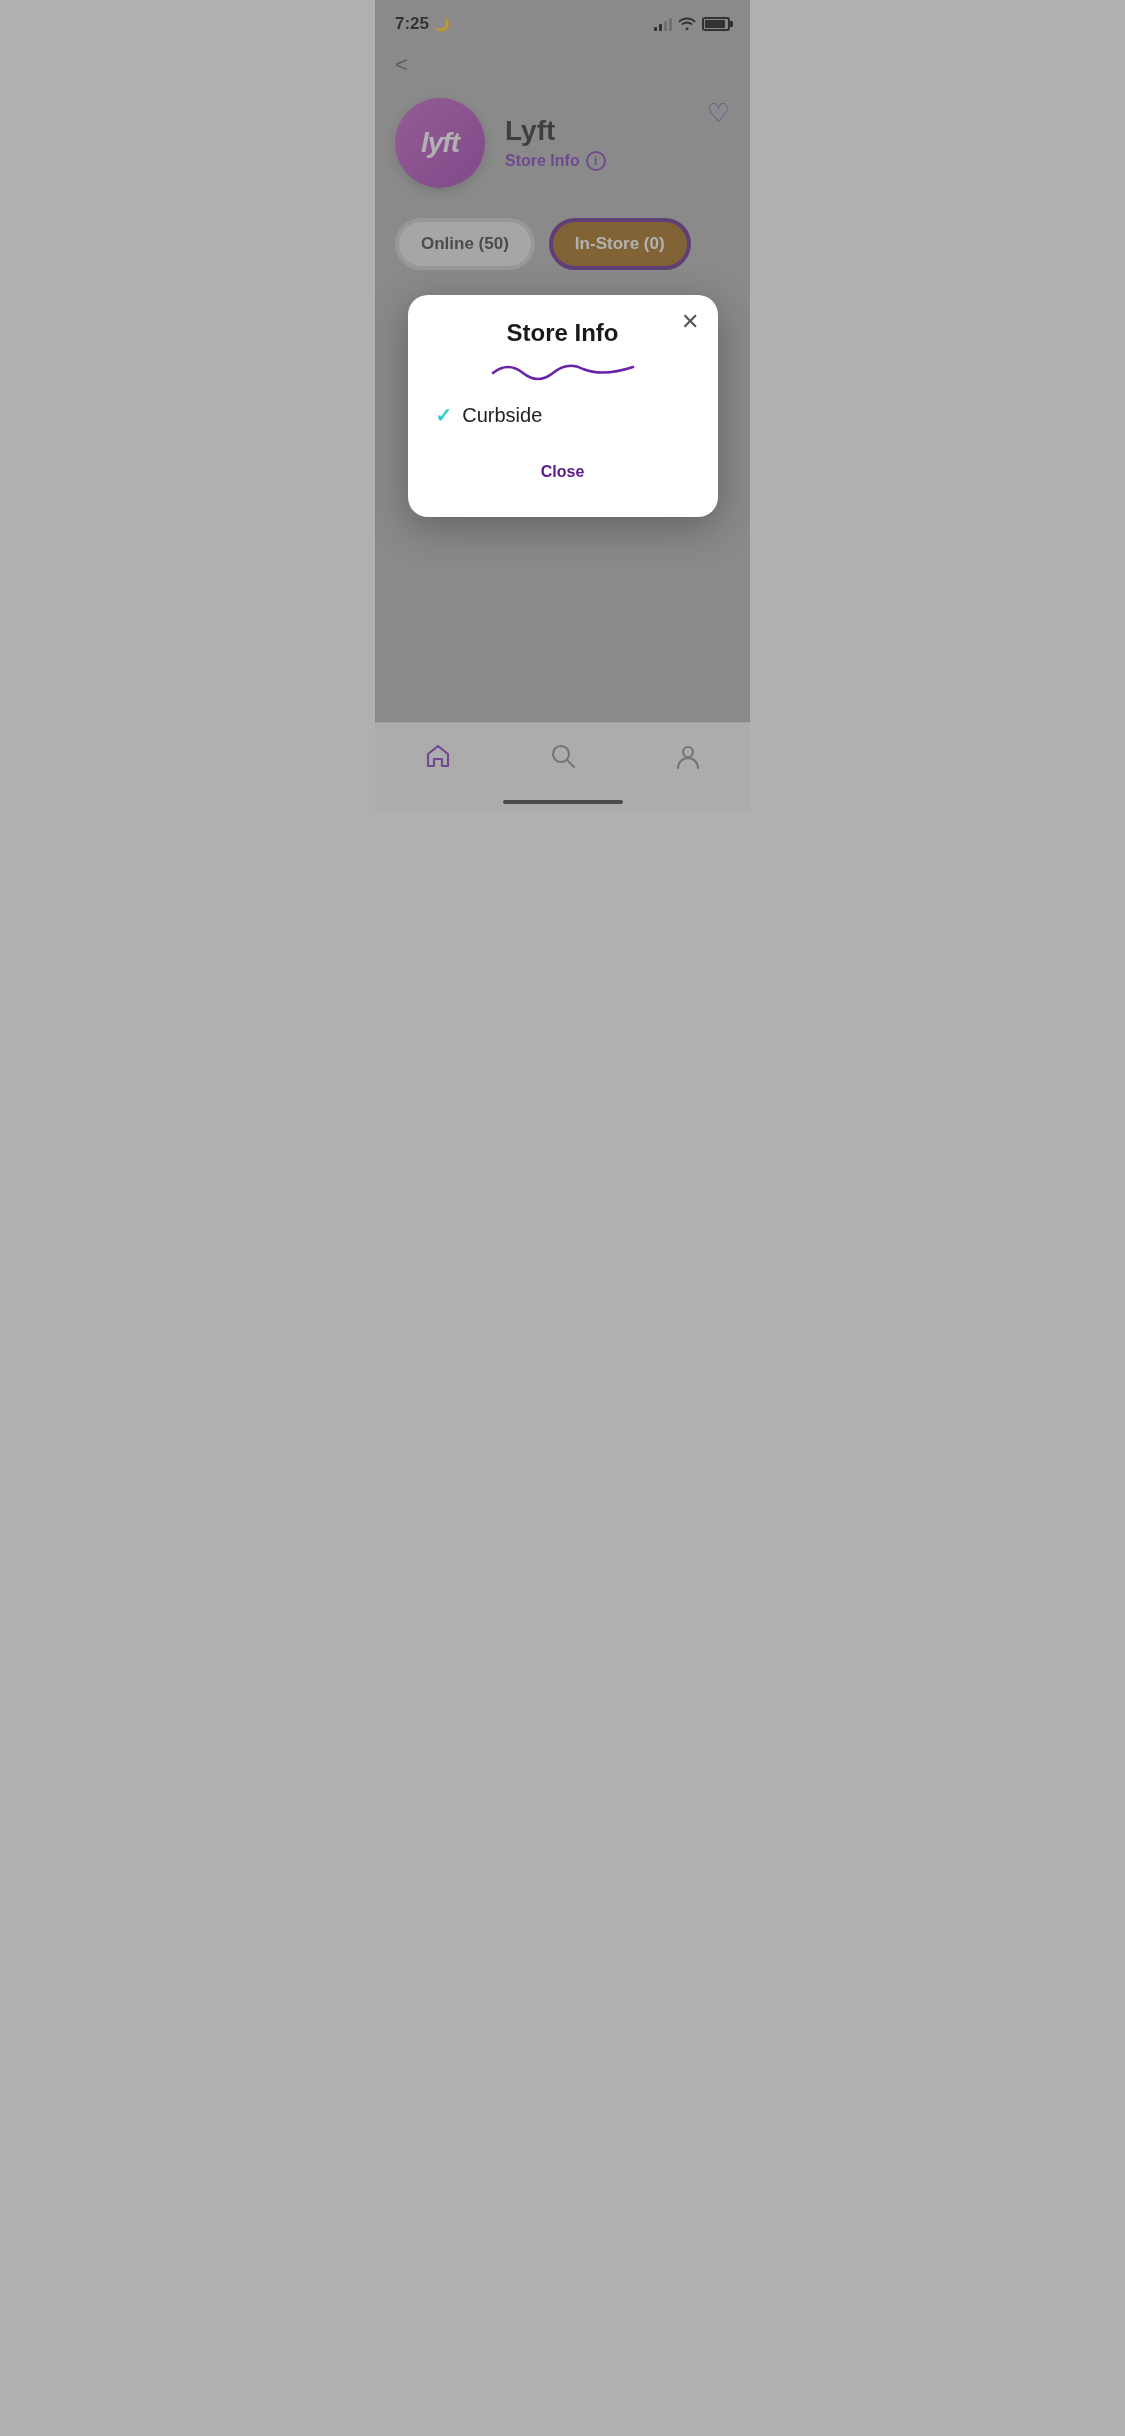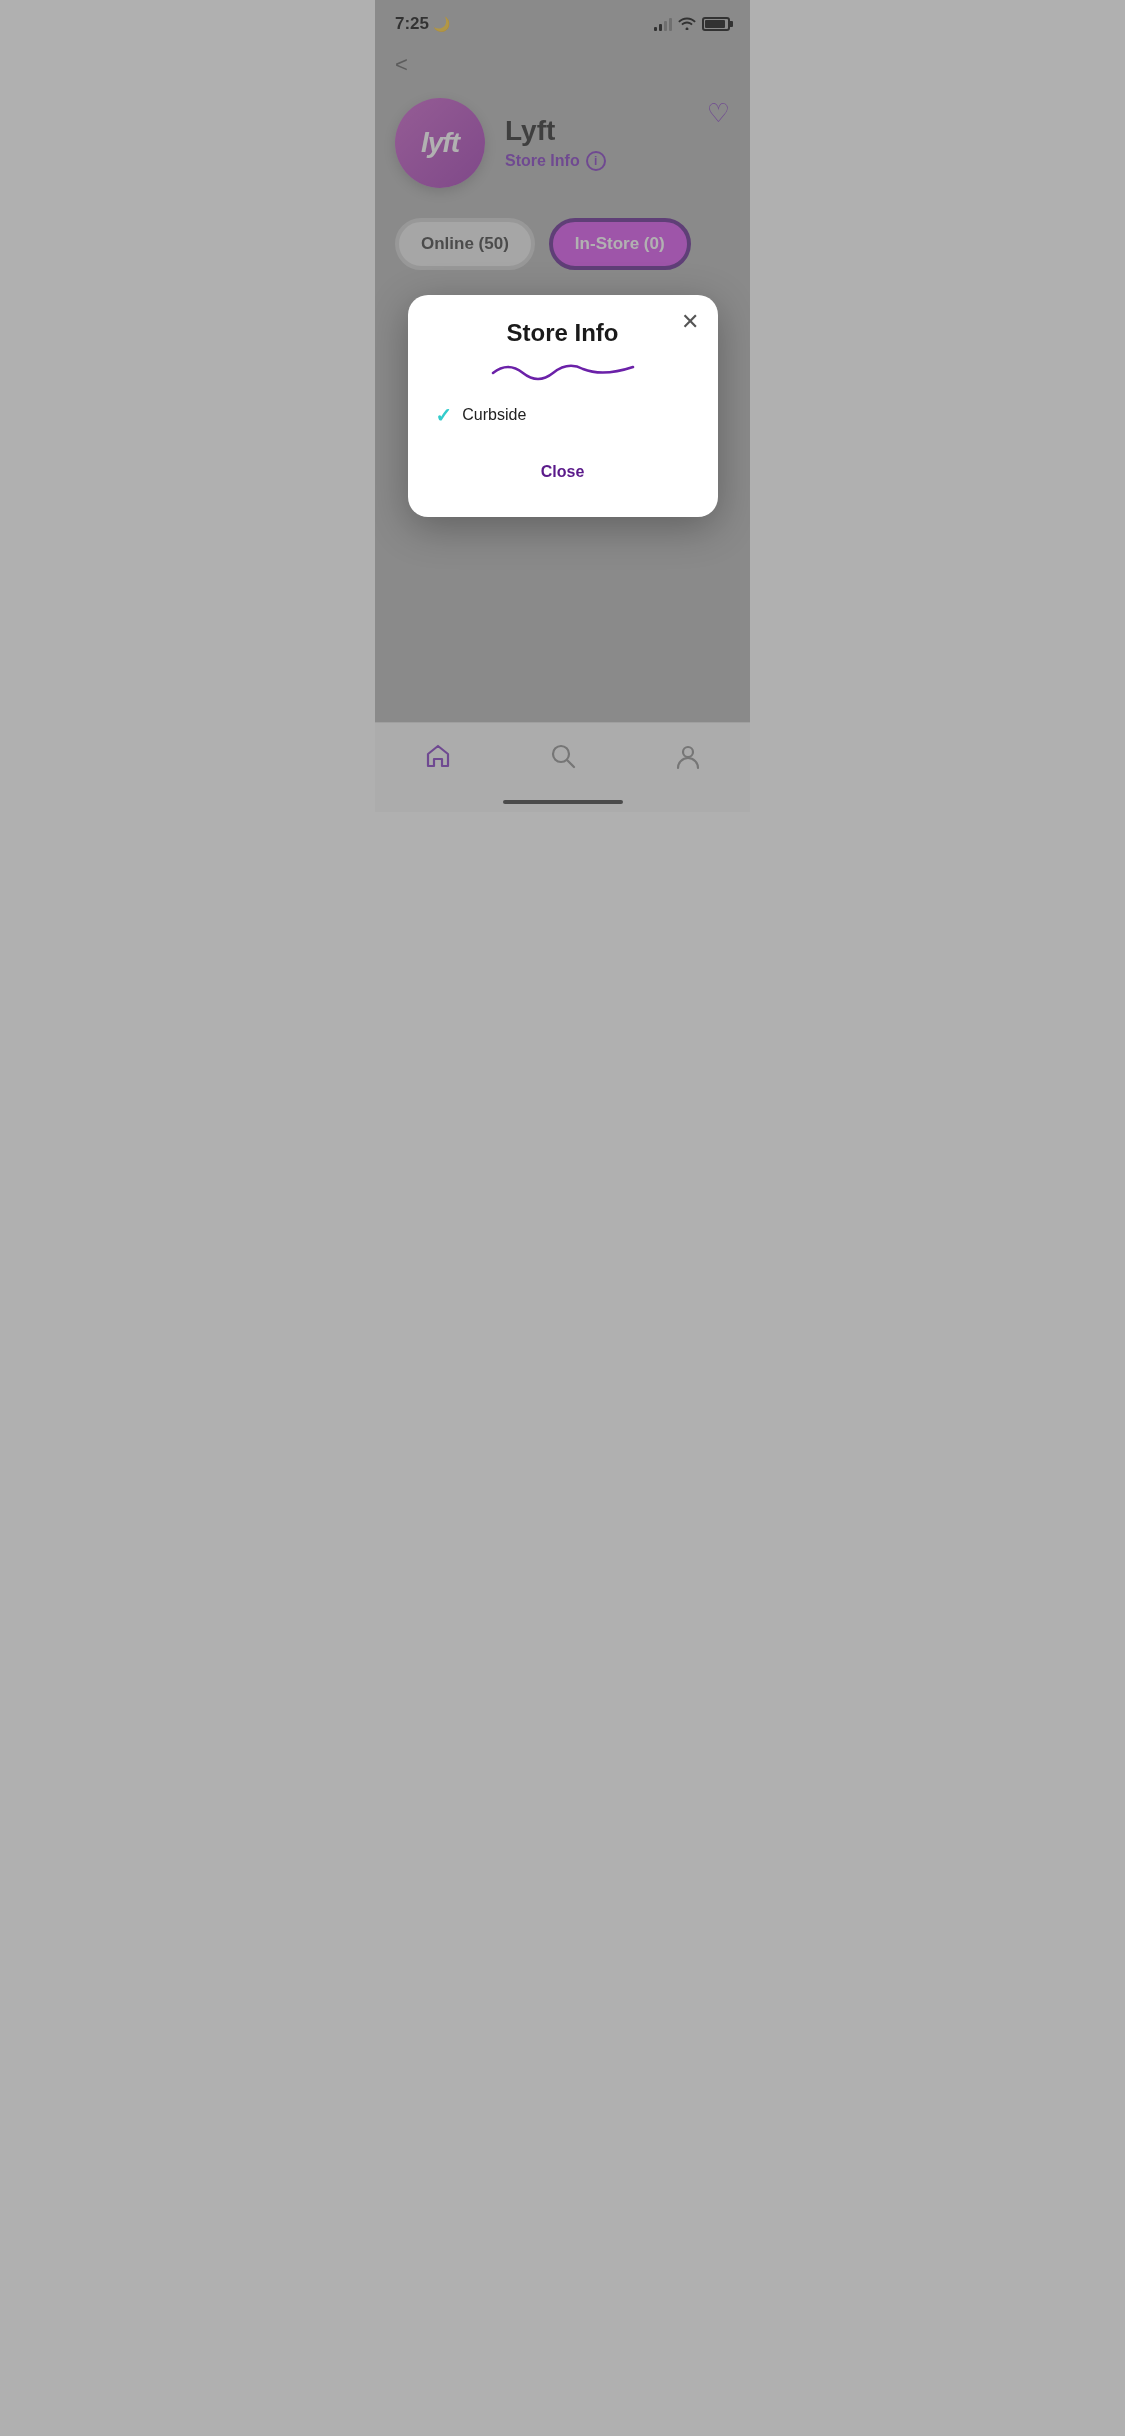--- a/index.html
+++ b/index.html
@@ -195,21 +195,21 @@
       border: 4px solid #14532d;
     }
 
     .tab-btn.inactive {
       background: #e8e8e8;
       color: #333;
       border-color: #ccc;
     }
 
     .tab-btn.active {
-      background: #d946ef;
+      background: #a16207;
       color: white;
       border-color: #5a1a8a;
     }
 
     
     .overlay {
       position: absolute;
       top: 0;
       left: 0;
       right: 0;
@@ -270,21 +270,21 @@
       margin-bottom: 28px;
     }
 
     .check-icon {
       color: #3cc;
       font-size: 20px;
       font-weight: 700;
     }
 
     .feature-label {
-      font-size: 16px;
+      font-size: 20px;
       color: #222;
     }
 
     .modal-close-btn {
       display: block;
       width: 100%;
       text-align: center;
       font-size: 16px;
       font-weight: 700;
       color: #5a1a8a;

